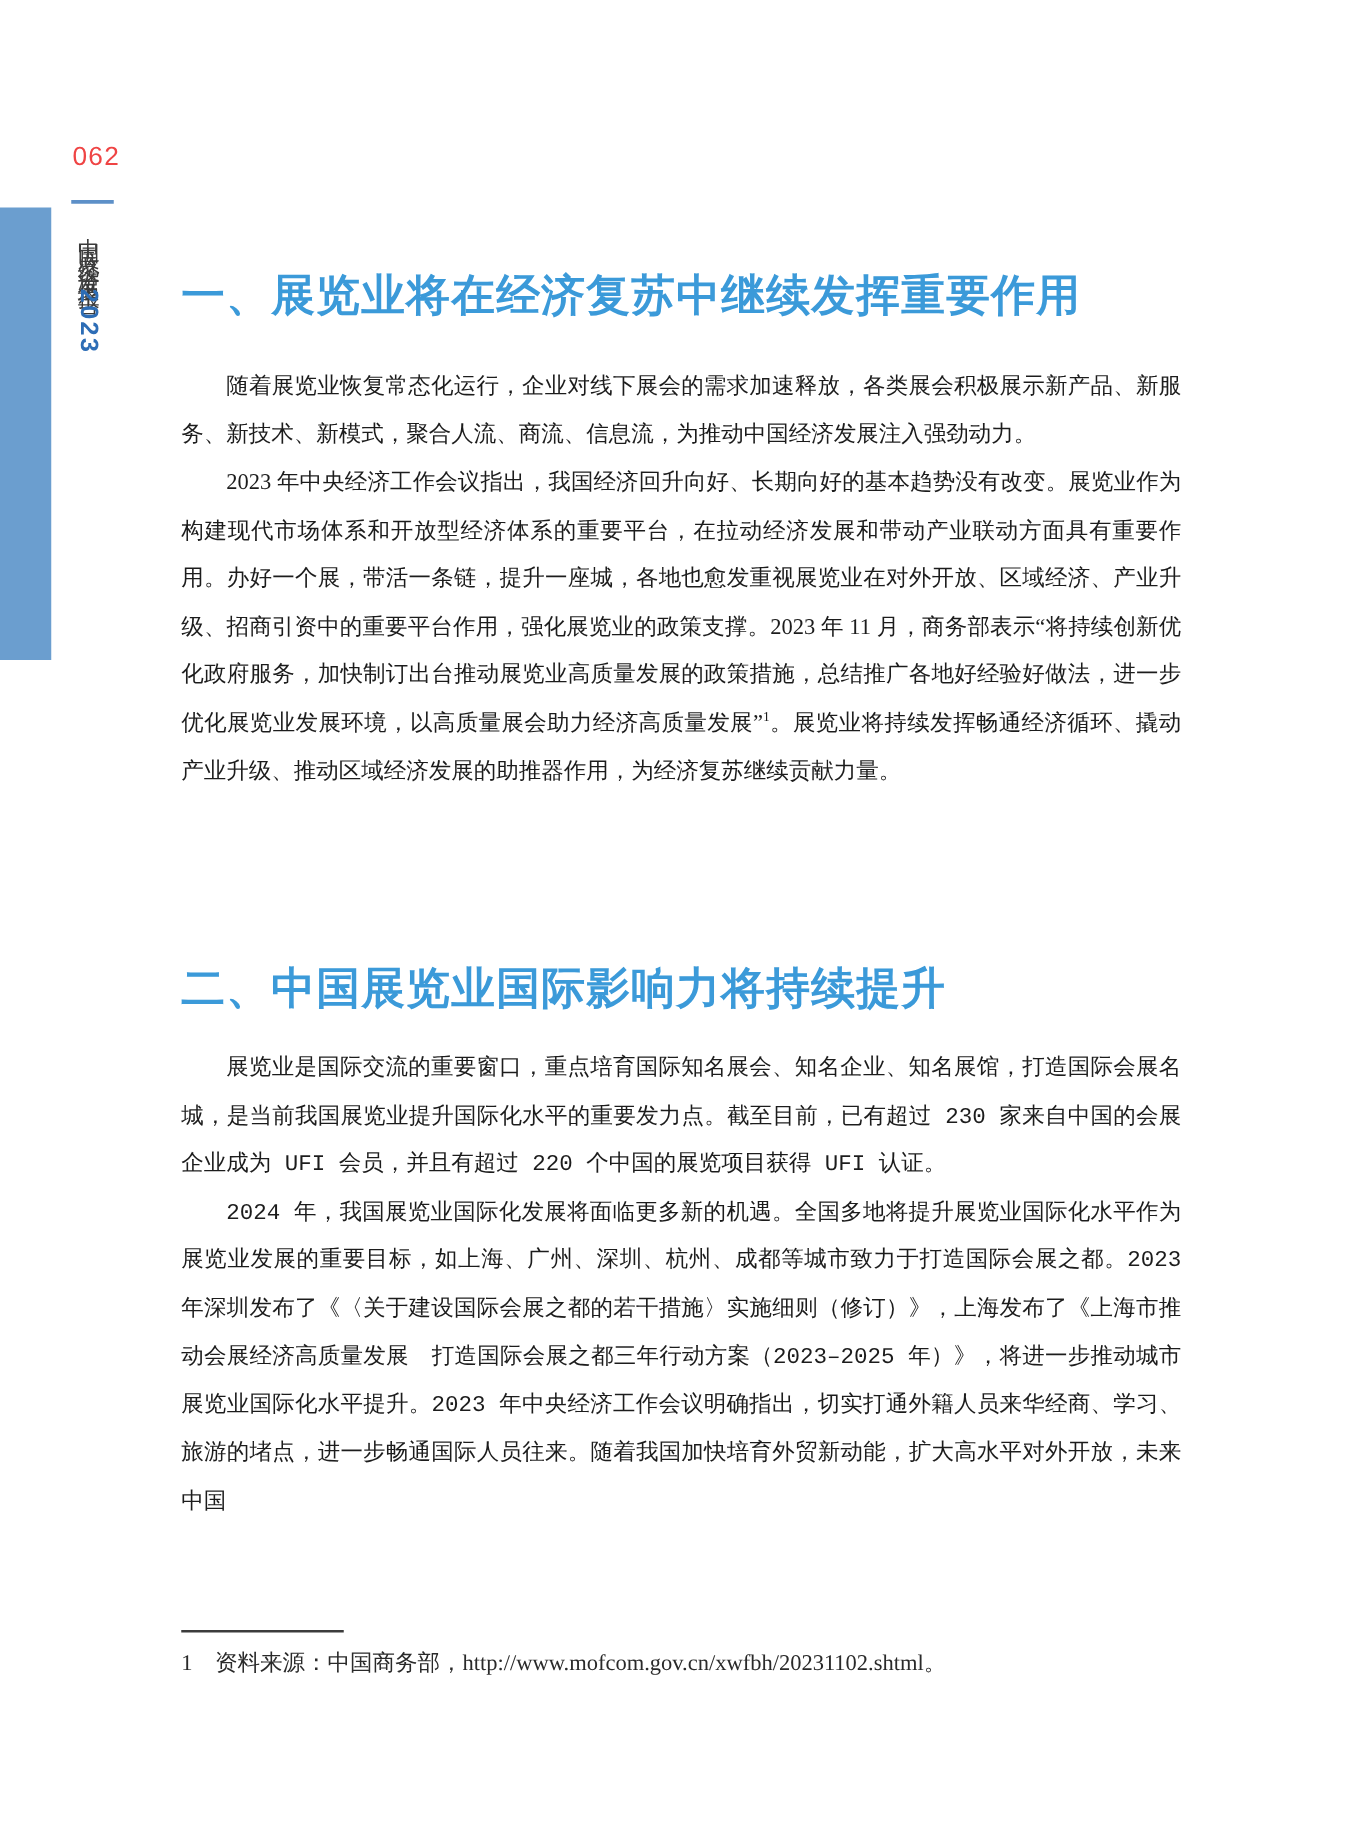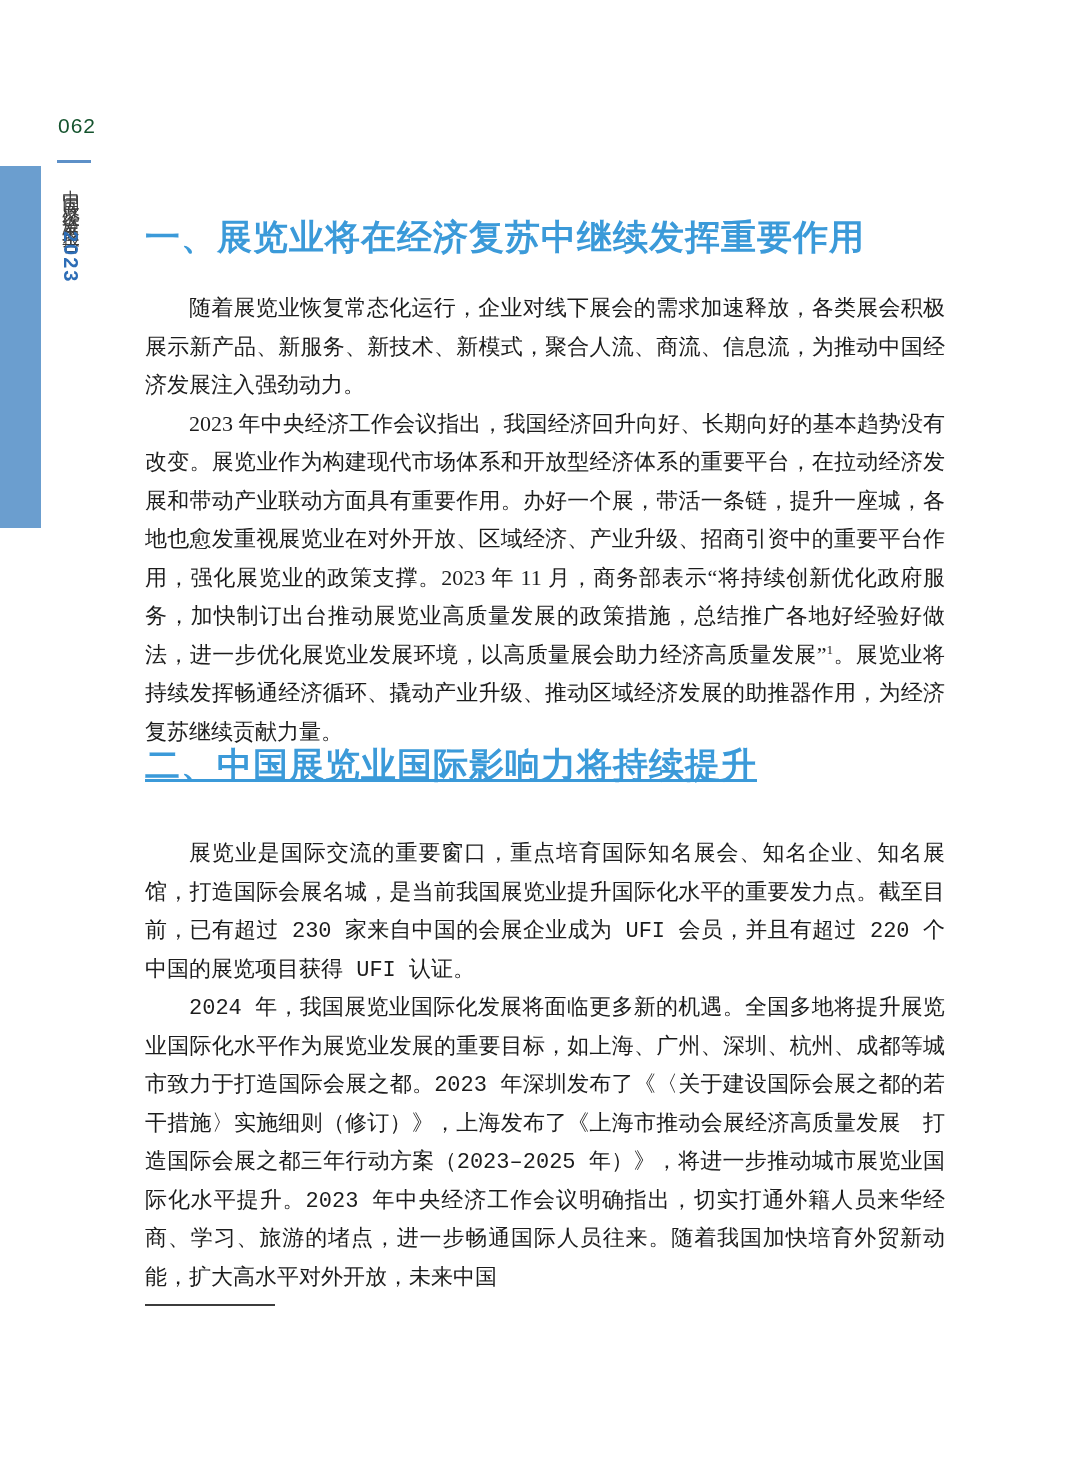--- a/index.html
+++ b/index.html
@@ -10,21 +10,21 @@
     font-family: "Liberation Serif", "DejaVu Serif", serif;
     color: #1c1c1c;
     overflow: hidden;
   }
   .page { position: absolute; inset: 0; background: #ffffff; }
 
   
   .page-number {
     position: absolute; left: 58px; top: 114px;
     font-family: "Liberation Sans", "DejaVu Sans", sans-serif;
-    font-size: 21px; color: #14532d; letter-spacing: 1px;
+    font-size: 21px; color: #ef4444; letter-spacing: 1px;
   }
   .sidebar-rule {
     position: absolute; left: 57px; top: 160px;
     width: 34px; height: 3px; background: #5d90c8;
   }
   .sidebar-accent-bar {
     position: absolute; left: 0; top: 166px;
     width: 41px; height: 362px; background: #6b9ecf;
   }
   .sidebar-title {
@@ -39,25 +39,25 @@
     font-size: 20px; letter-spacing: 2px; margin-top: 5px;
   }
 
   .section-heading {
     position: absolute; left: 145px; width: 800px;
     font-family: "Liberation Sans", "DejaVu Sans", sans-serif;
     font-weight: 700; font-size: 35px; color: #3b9ad9;
     letter-spacing: 1px; line-height: 38px;
   }
   #heading-1 { top: 218px; }
-  #heading-2 { top: 746px; text-decoration: underline; }
+  #heading-2 { top: 772px; }
 
   .body-block {
     position: absolute; left: 145px; width: 800px;
-    font-size: 22px; line-height: 38.5px;
+    font-size: 18px; line-height: 38.5px;
     text-align: justify; text-justify: inter-ideograph;
     color: #1c1c1c;
   }
   #body-block-1 { top: 289px; }
   #body-block-2 { top: 836px; font-family: Liberation Mono, monospace; }
   .body-block p { text-indent: 2em; margin: 0; }
   sup.fn-ref { font-size: 0.6em; vertical-align: super; line-height: 0; }
 
   
   .footnote-rule {
@@ -88,14 +88,17 @@
     <p><span>2023 年中央经济工作会议指出，我国经济回升向好、长期向好的基本趋势没有改变。展览业作为构建现代市场体系和开放型经济体系的重要平台，在拉动经济发展和带动产业联动方面具有重要作用。办好一个展，带活一条链，提升一座城，各地也愈发重视展览业在对外开放、区域经济、产业升级、招商引资中的重要平台作用，强化展览业的政策支撑。2023 年 11 月，商务部表示“将持续创新优化政府服务，加快制订出台推动展览业高质量发展的政策措施，总结推广各地好经验好做法，进一步优化展览业发展环境，以高质量展会助力经济高质量发展”</span><sup class="fn-ref">1</sup><span>。展览业将持续发挥畅通经济循环、撬动产业升级、推动区域经济发展的助推器作用，为经济复苏继续贡献力量。</span></p>
   </div>
 
   <div class="section-heading" id="heading-2">二、中国展览业国际影响力将持续提升</div>
   <div class="body-block" id="body-block-2">
     <p>展览业是国际交流的重要窗口，重点培育国际知名展会、知名企业、知名展馆，打造国际会展名城，是当前我国展览业提升国际化水平的重要发力点。截至目前，已有超过 230 家来自中国的会展企业成为 UFI 会员，并且有超过 220 个中国的展览项目获得 UFI 认证。</p>
     <p>2024 年，我国展览业国际化发展将面临更多新的机遇。全国多地将提升展览业国际化水平作为展览业发展的重要目标，如上海、广州、深圳、杭州、成都等城市致力于打造国际会展之都。2023 年深圳发布了《〈关于建设国际会展之都的若干措施〉实施细则（修订）》，上海发布了《上海市推动会展经济高质量发展　打造国际会展之都三年行动方案（2023–2025 年）》，将进一步推动城市展览业国际化水平提升。2023 年中央经济工作会议明确指出，切实打通外籍人员来华经商、学习、旅游的堵点，进一步畅通国际人员往来。随着我国加快培育外贸新动能，扩大高水平对外开放，未来中国</p>
   </div>
 
   <div class="footnote-rule"></div>
+  <div class="footnote">
+    <span class="footnote-marker">1</span><span>资料来源：中国商务部，http://www.mofcom.gov.cn/xwfbh/20231102.shtml。</span>
+  </div>
 
 </div>
 
 </body></html>

